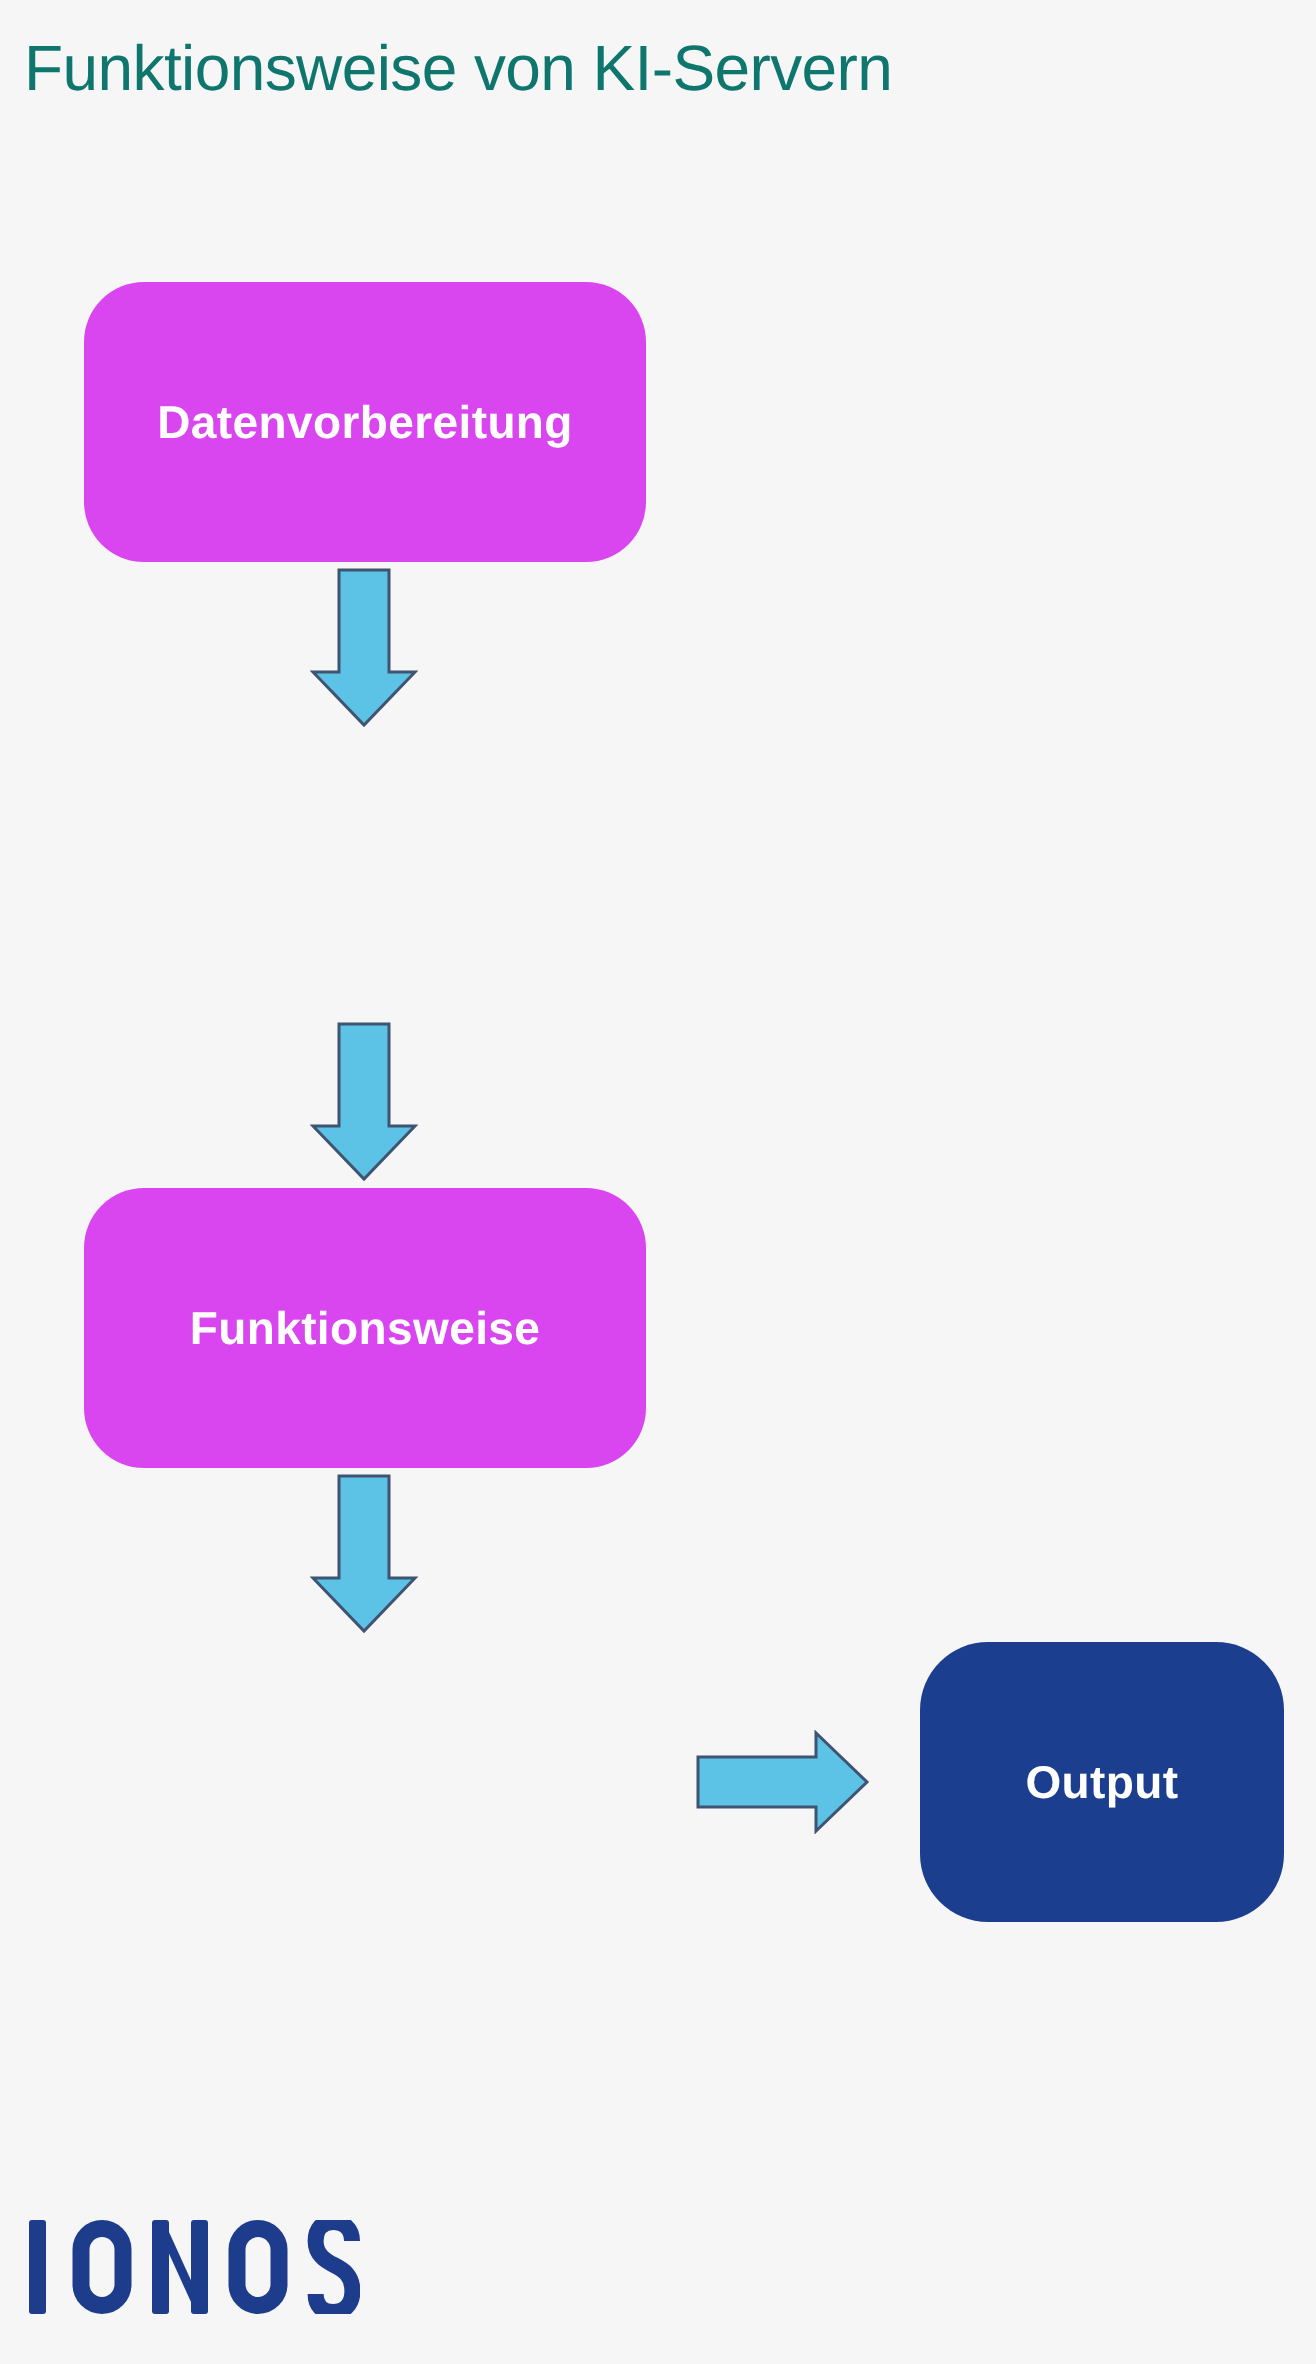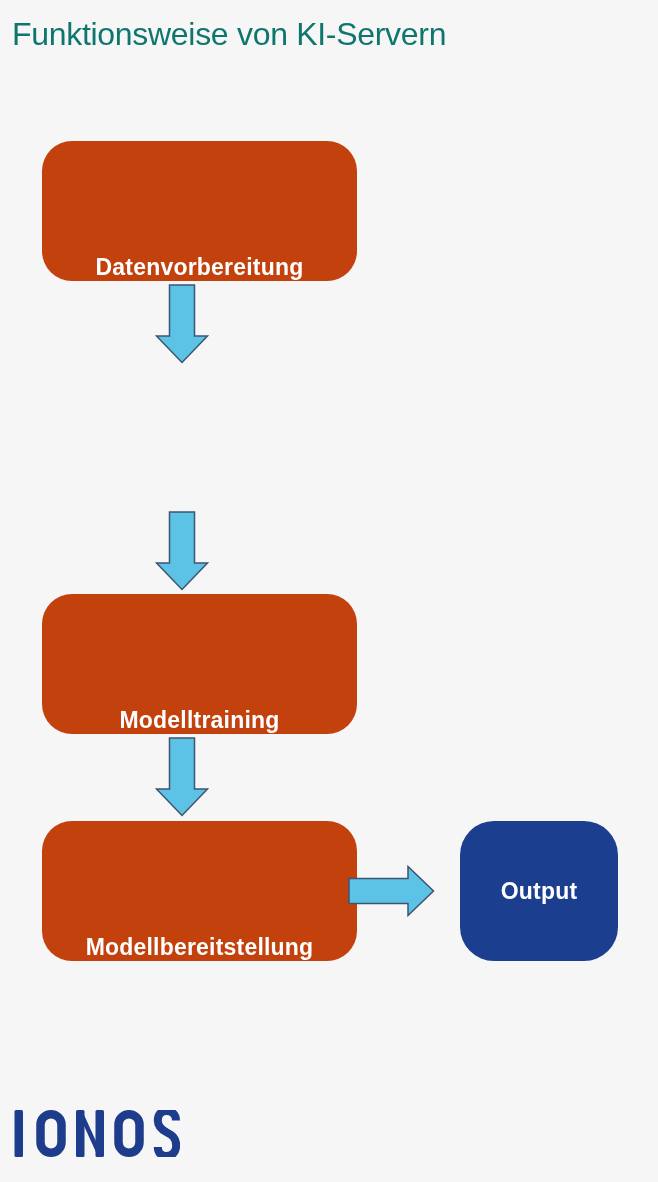--- a/index.html
+++ b/index.html
@@ -21,26 +21,26 @@
     font-size: 32px;
     font-weight: 400;
     color: #0f766e;
     letter-spacing: -0.3px;
     white-space: nowrap;
   }
 
   .step-box {
     position: absolute;
     left: 42px;
-    width: 315px;
+    width: 281px;
     height: 140px;
-    background: #c2410c;
+    background: #d946ef;
     border-radius: 30px;
     display: flex;
-    align-items: flex-end;
+    align-items: center;
     justify-content: center;
   }
   .pos-step0 { top: 141px; }
   .pos-step1 { top: 368px; }
   .pos-step2 { top: 594px; }
   .pos-step3 { top: 821px; }
 
   .step-label {
     color: #ffffff;
     font-weight: 700;
@@ -66,21 +66,21 @@
     top: 865px;
     width: 87px;
     height: 52px;
     display: block;
   }
 
   .output-box {
     position: absolute;
     left: 460px;
     top: 821px;
-    width: 158px;
+    width: 182px;
     height: 140px;
     background: #1c3e8f;
     border-radius: 34px;
     display: flex;
     align-items: center;
     justify-content: center;
   }
 
   .logo {
     position: absolute;
@@ -113,30 +113,27 @@
   <svg class="down-arrow pos-arrow0" viewBox="0 0 54 80" xmlns="http://www.w3.org/2000/svg">
     <polygon points="14.5,1 39.5,1 39.5,52 52.5,52 27,78.5 1.5,52 14.5,52" fill="#5cc3e6" stroke="#3f5471" stroke-width="1.5" stroke-linejoin="miter"></polygon>
   </svg>
 
 
   <svg class="down-arrow pos-arrow1" viewBox="0 0 54 80" xmlns="http://www.w3.org/2000/svg">
     <polygon points="14.5,1 39.5,1 39.5,52 52.5,52 27,78.5 1.5,52 14.5,52" fill="#5cc3e6" stroke="#3f5471" stroke-width="1.5" stroke-linejoin="miter"></polygon>
   </svg>
 
   <div class="step-box pos-step2">
-    <span class="step-label">Modelltraining</span>
+    <span class="step-label">Funktionsweise</span>
   </div>
 
   <svg class="down-arrow pos-arrow2" viewBox="0 0 54 80" xmlns="http://www.w3.org/2000/svg">
     <polygon points="14.5,1 39.5,1 39.5,52 52.5,52 27,78.5 1.5,52 14.5,52" fill="#5cc3e6" stroke="#3f5471" stroke-width="1.5" stroke-linejoin="miter"></polygon>
   </svg>
 
-  <div class="step-box pos-step3">
-    <span class="step-label">Modellbereitstellung</span>
-  </div>
 
   <svg class="right-arrow" viewBox="0 0 87 52" xmlns="http://www.w3.org/2000/svg">
     <polygon points="1,13.5 60,13.5 60,1.5 85.5,26 60,50.5 60,38.5 1,38.5" fill="#5cc3e6" stroke="#3f5471" stroke-width="1.5" stroke-linejoin="miter"></polygon>
   </svg>
 
   <div class="output-box">
     <span class="step-label">Output</span>
   </div>
 
   <svg class="logo" role="img" viewBox="0 0 166 47" xmlns="http://www.w3.org/2000/svg" aria-label="IONOS">

